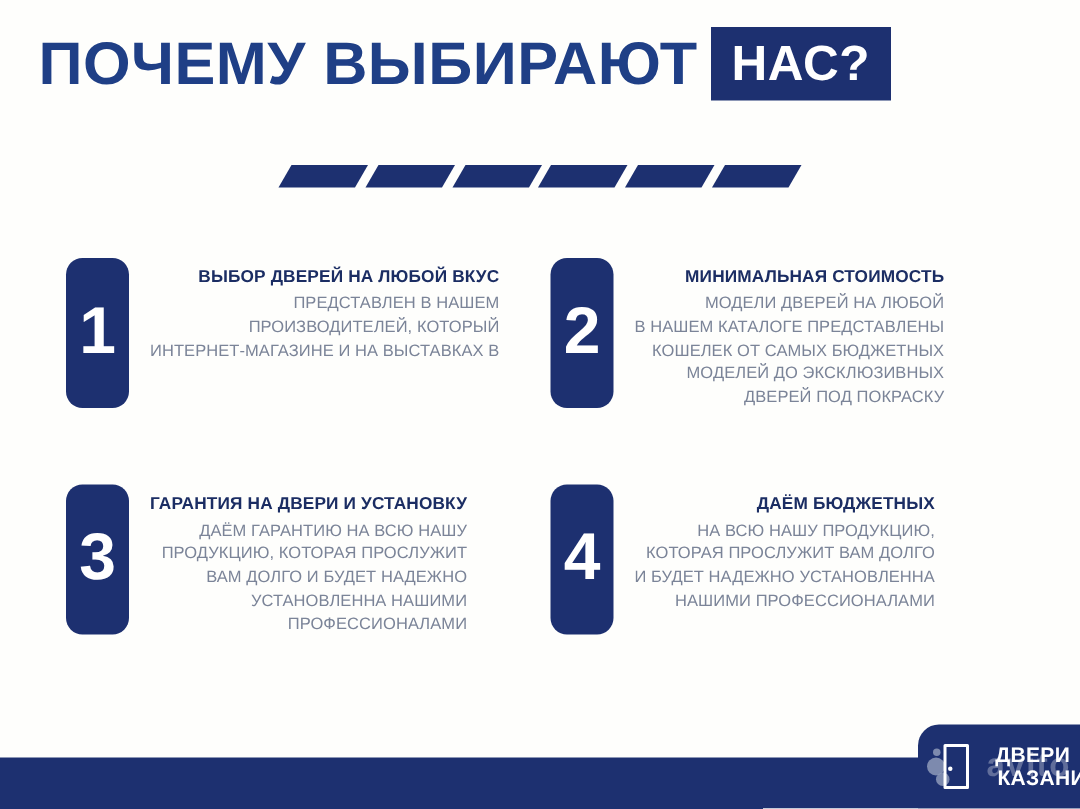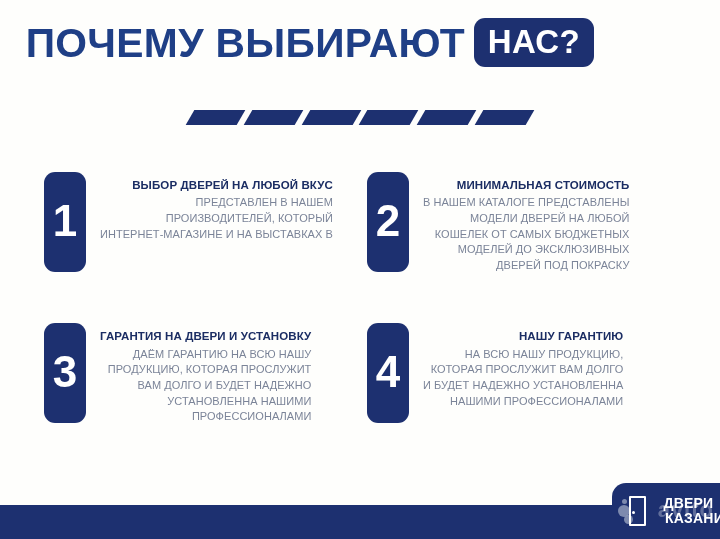--- a/index.html
+++ b/index.html
@@ -42,21 +42,21 @@
     white-space: nowrap;
     transform: scaleX(1.02);
   }
   .title-badge {
     background: #1d3070;
     color: #ffffff;
     font-size: 33px;
     font-weight: bold;
     line-height: 1;
     padding: 7px 14px 9px 14px;
-    border-radius: 11px;
+    border-radius: 0;
     white-space: nowrap;
     letter-spacing: 0.4px;
   }
 
   
   .divider {
     position: absolute;
     left: 190px;
     top: 110px;
     width: 340px;
@@ -251,22 +251,22 @@
           <span>ИНТЕРНЕТ-МАГАЗИНЕ И НА ВЫСТАВКАХ В</span>
         </p>
       </div>
     </div>
 
     <div class="feature">
       <div class="num-badge">2</div>
       <div class="feature-text">
         <p class="feature-title">МИНИМАЛЬНАЯ СТОИМОСТЬ</p>
         <p class="feature-body">
+          <span>МОДЕЛИ ДВЕРЕЙ НА ЛЮБОЙ</span>
           <span>В НАШЕМ КАТАЛОГЕ ПРЕДСТАВЛЕНЫ</span>
-          <span>МОДЕЛИ ДВЕРЕЙ НА ЛЮБОЙ</span>
           <span>КОШЕЛЕК ОТ САМЫХ БЮДЖЕТНЫХ</span>
           <span>МОДЕЛЕЙ ДО ЭКСКЛЮЗИВНЫХ</span>
           <span>ДВЕРЕЙ ПОД ПОКРАСКУ</span>
         </p>
       </div>
     </div>
 
     <div class="feature">
       <div class="num-badge">3</div>
       <div class="feature-text">
@@ -277,21 +277,21 @@
           <span>ВАМ ДОЛГО И БУДЕТ НАДЕЖНО</span>
           <span>УСТАНОВЛЕННА НАШИМИ</span>
           <span>ПРОФЕССИОНАЛАМИ</span>
         </p>
       </div>
     </div>
 
     <div class="feature">
       <div class="num-badge">4</div>
       <div class="feature-text">
-        <p class="feature-title">НАШУ ГАРАНТИЮ</p>
+        <p class="feature-title">ДАЁМ БЮДЖЕТНЫХ</p>
         <p class="feature-body">
           <span>НА ВСЮ НАШУ ПРОДУКЦИЮ,</span>
           <span>КОТОРАЯ ПРОСЛУЖИТ ВАМ ДОЛГО</span>
           <span>И БУДЕТ НАДЕЖНО УСТАНОВЛЕННА</span>
           <span>НАШИМИ ПРОФЕССИОНАЛАМИ</span>
         </p>
       </div>
     </div>
 
   </div>

